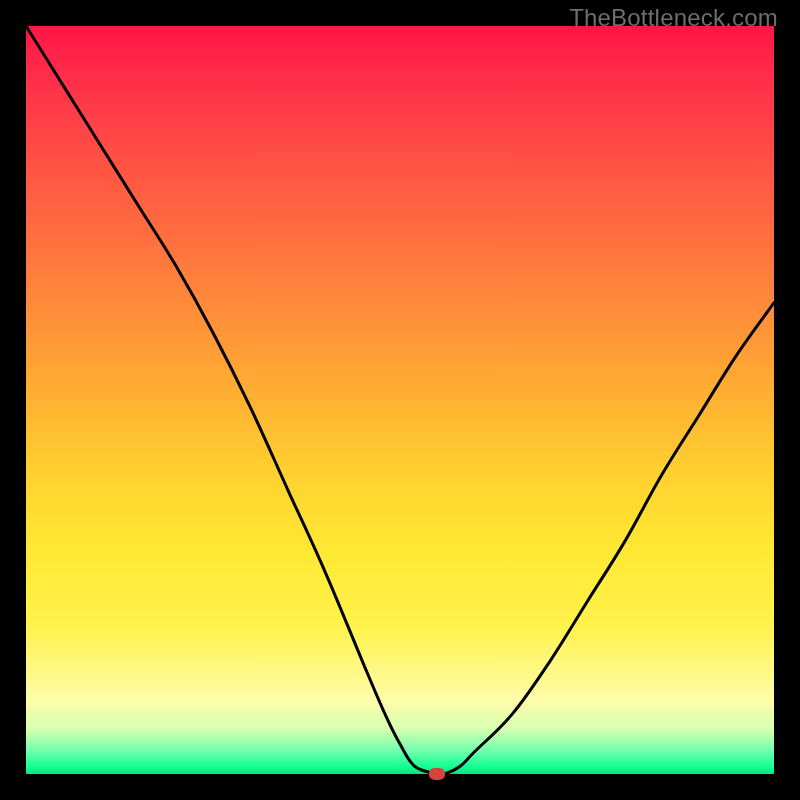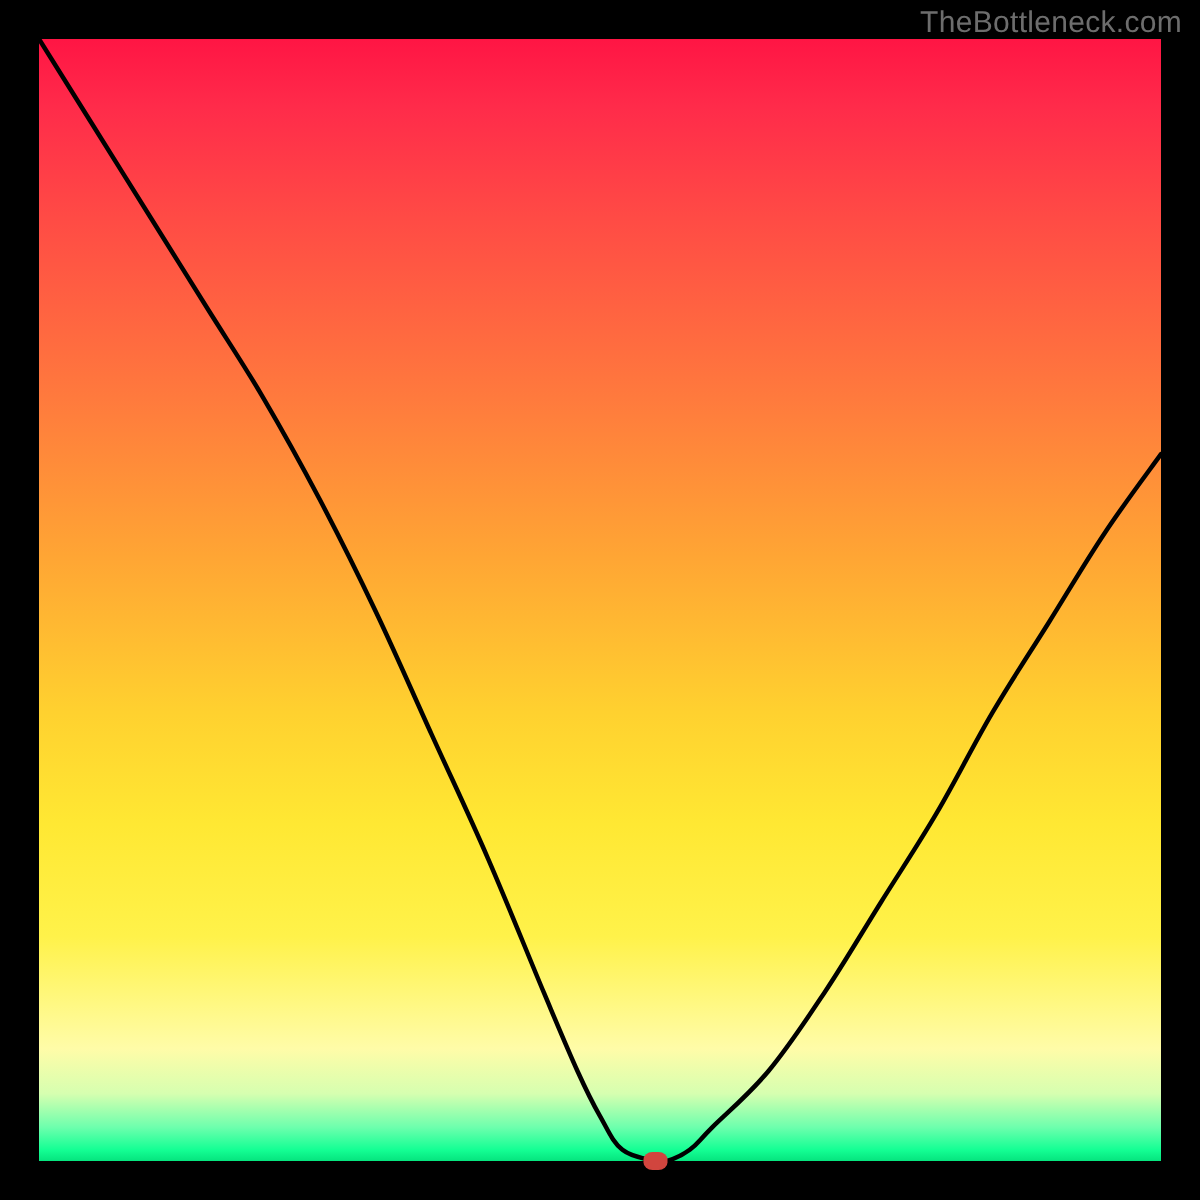--- a/index.html
+++ b/index.html
@@ -36,23 +36,23 @@
       #fffca8 90%,
       #d6ffb0 94%,
       #6dffad 97%,
       #14ff94 99%,
       #05e47e 100%
     );
   }
   .watermark {
     position: absolute;
     top: 4px;
-    right: 12px;
+    right: 22px;
     color: #6d6d6d;
-    font-size: 20px;
+    font-size: 24px;
     letter-spacing: 0.2px;
     font-weight: 500;
     user-select: none;
     pointer-events: none;
     text-align: right;
   }
   svg.curve {
     position: absolute;
     inset: 0;
     width: 100%;

